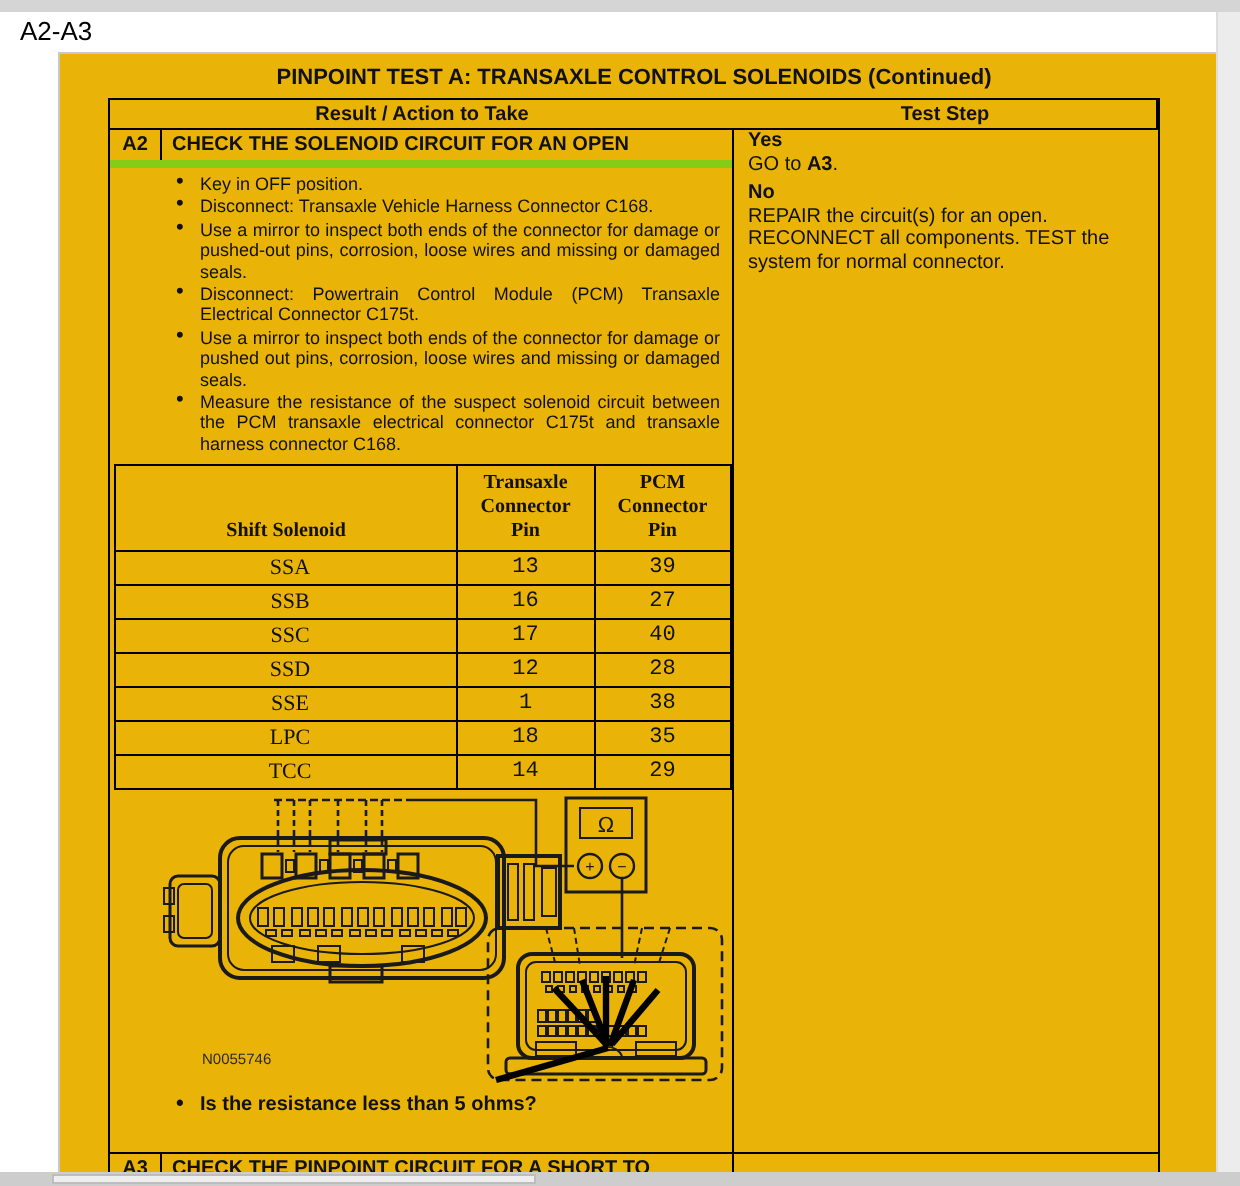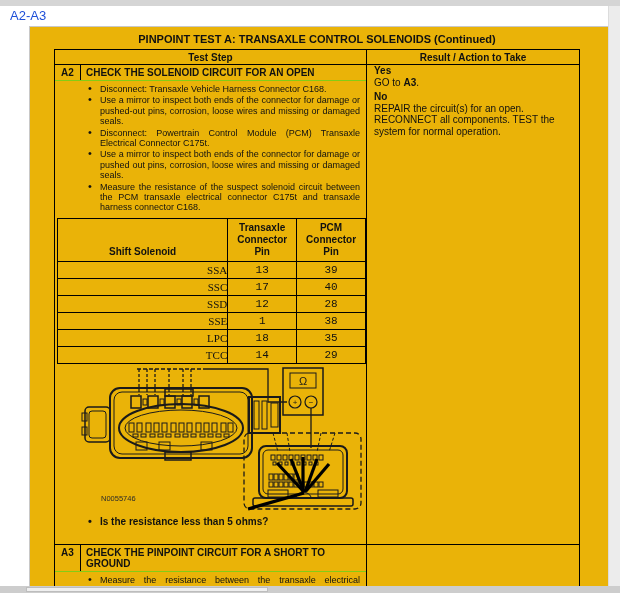--- a/index.html
+++ b/index.html
@@ -4,50 +4,50 @@
 <style>
   * { box-sizing: border-box; margin: 0; padding: 0; }
   body { font-family: "Liberation Sans", sans-serif; background: #fff; }
   .screen { position: relative; width: 620px; height: 593px; background: #fff; overflow: hidden; color: #111; }
 
   
   .top-chrome { position: absolute; top: 0; left: 0; right: 0; height: 6px; background: #d5d5d5; }
   .right-chrome { position: absolute; top: 6px; right: 0; width: 12px; bottom: 7px; background: #ececec; border-left: 1px solid #dcdcdc; }
   .bottom-chrome { position: absolute; bottom: 0; left: 0; right: 0; height: 7px; background: #cdcdcd; }
   .bottom-thumb { position: absolute; bottom: 1px; left: 26px; width: 242px; height: 5px; background: #efefef; border: 1px solid #bdbdbd; }
-  .breadcrumb { position: absolute; left: 10px; top: 8px; font-size: 13px; color: #1d4ed8; }
+  .breadcrumb { position: absolute; left: 10px; top: 8px; font-size: 13px; color: #000000; }
 
   
   .page { position: absolute; left: 29px; top: 26px; width: 594px; height: 567px; background: #eab308; border: 1px solid #c8c8c8; border-bottom: none; overflow: hidden; }
   .doc { position: absolute; left: 24px; top: 4px; width: 526px; }
   .doc-title { text-align: center; font-weight: bold; font-size: 11px; margin: 2px 0 4px 0; }
 
   .pp-table { display: grid; grid-template-columns: 312px 1fr; grid-template-rows: auto auto 1fr; border: 1px solid #000; border-bottom: none; height: 560px; }
   .th { font-weight: bold; font-size: 10px; text-align: center; padding: 2px 0 1px 0; border-bottom: 1px solid #000; }
   .th-left { border-right: 1px solid #000; }
 
   .step-left { border-right: 1px solid #000; display: flex; flex-direction: column; }
-  .step-bar { display: grid; grid-template-columns: 26px 1fr; border-bottom: 1px solid #84cc16; }
+  .step-bar { display: grid; grid-template-columns: 26px 1fr; border-bottom: 4px solid #84cc16; }
   .step-id { border-right: 1px solid #000; text-align: center; font-weight: bold; font-size: 10px; padding: 2px 0; }
   .step-title { font-weight: bold; font-size: 10px; padding: 2px 0 2px 5px; }
   .row-top { border-top: 1px solid #000; }
 
   ul.bullets { list-style: none; margin: 3px 0 0 0; padding: 0 6px 0 32px; }
   ul.bullets li { position: relative; font-size: 9px; line-height: 10.4px; padding-left: 13px; text-align: justify; margin-bottom: 1px; }
   ul.bullets li::before { content: "\2022"; position: absolute; left: 1px; top: -1px; font-size: 11px; }
   ul.bullets.q li { font-weight: bold; font-size: 10px; text-align: left; }
   ul.bullets.q { margin-top: 5px; margin-bottom: 16px; }
 
   table.pins { border-collapse: collapse; margin: 4px 0 0 2px; }
-  .pins th, .pins td { border: 1px solid #000; }
+  .pins th, .pins td { border: 1px solid #000; font-family: Liberation Serif, serif; }
   .pins th { font-size: 10px; font-weight: bold; text-align: center; vertical-align: bottom; padding: 3px 4px; line-height: 12px; }
   .pins td { font-family: "Liberation Serif", serif; font-size: 11px; height: 17px; }
   .pins .c-name { width: 184px; }
   .pins .c-pin { width: 70px; }
-  .pins td.name { padding-left: 4px; text-align: right; margin-left: 16px; }
+  .pins td.name { padding-left: 4px; text-align: center; margin-left: 16px; }
   .pins td.pin { text-align: center; font-family: Liberation Mono, monospace; }
 
   .fig { display: block; margin: 2px 0 0 26px; }
 
   .result-cell { display: flex; flex-direction: column; justify-content: flex-start; padding: 0 6px 3px 7px; font-size: 10px; line-height: 11.5px; }
   .yn-label { font-weight: bold; }
   .no-block { margin-top: 3px; }
   .bold-ref { font-weight: bold; }
 </style>
 </head>
@@ -58,48 +58,54 @@
   <div class="top-chrome"></div>
   <div class="breadcrumb">A2-A3</div>
 
   <div class="page">
     <div class="doc">
 
       <div class="doc-title">PINPOINT TEST A: TRANSAXLE CONTROL SOLENOIDS (Continued)</div>
 
       <div class="pp-table">
 
+        <div class="th">Result / Action to Take</div>
         <div class="th th-left">Test Step</div>
-        <div class="th">Result / Action to Take</div>
 
         <div class="step-left">
           <div class="step-bar">
             <div class="step-id">A2</div>
             <div class="step-title">CHECK THE SOLENOID CIRCUIT FOR AN OPEN</div>
           </div>
 
           <ul class="bullets">
+            <li>Key in OFF position.</li>
             <li>Disconnect: Transaxle Vehicle Harness Connector C168.</li>
             <li>Use a mirror to inspect both ends of the connector for damage or pushed-out pins, corrosion, loose wires and missing or damaged seals.</li>
             <li>Disconnect: Powertrain Control Module (PCM) Transaxle Electrical Connector C175t.</li>
             <li>Use a mirror to inspect both ends of the connector for damage or pushed out pins, corrosion, loose wires and missing or damaged seals.</li>
             <li>Measure the resistance of the suspect solenoid circuit between the PCM transaxle electrical connector C175t and transaxle harness connector C168.</li>
           </ul>
 
           <table class="pins">
             <tbody>
                 <tr>
               <th class="c-name">Shift Solenoid</th>
               <th class="c-pin">Transaxle Connector Pin</th>
               <th class="c-pin">PCM Connector Pin</th>
             </tr>
             <tr>
               <td class="name">SSA</td>
               <td class="pin">13</td>
               <td class="pin">39</td>
+            </tr>
+            <tr>
+              <td class="name">SSB</td>
+              <td class="pin">16</td>
+              <td class="pin">27</td>
             </tr>
             <tr>
               <td class="name">SSC</td>
               <td class="pin">17</td>
               <td class="pin">40</td>
             </tr>
             <tr>
               <td class="name">SSD</td>
               <td class="pin">12</td>
               <td class="pin">28</td>
@@ -267,21 +273,21 @@
 
           <ul class="bullets q">
             <li>Is the resistance less than 5 ohms?</li>
           </ul>
         </div>
 
         <div class="result-cell">
           <div class="yn-label">Yes</div>
           <div><span>GO to </span><span class="bold-ref">A3</span><span>.</span></div>
           <div class="yn-label no-block">No</div>
-          <div>REPAIR the circuit(s) for an open. RECONNECT all components. TEST the system for normal operation.</div>
+          <div>REPAIR the circuit(s) for an open. RECONNECT all components. TEST the system for normal connector.</div>
         </div>
 
         <div class="step-left row-top">
           <div class="step-bar">
             <div class="step-id">A3</div>
             <div class="step-title">CHECK THE PINPOINT CIRCUIT FOR A SHORT TO GROUND</div>
           </div>
           <ul class="bullets">
             <li>Measure the resistance between the transaxle electrical connector C168 and ground.</li>
           </ul>

